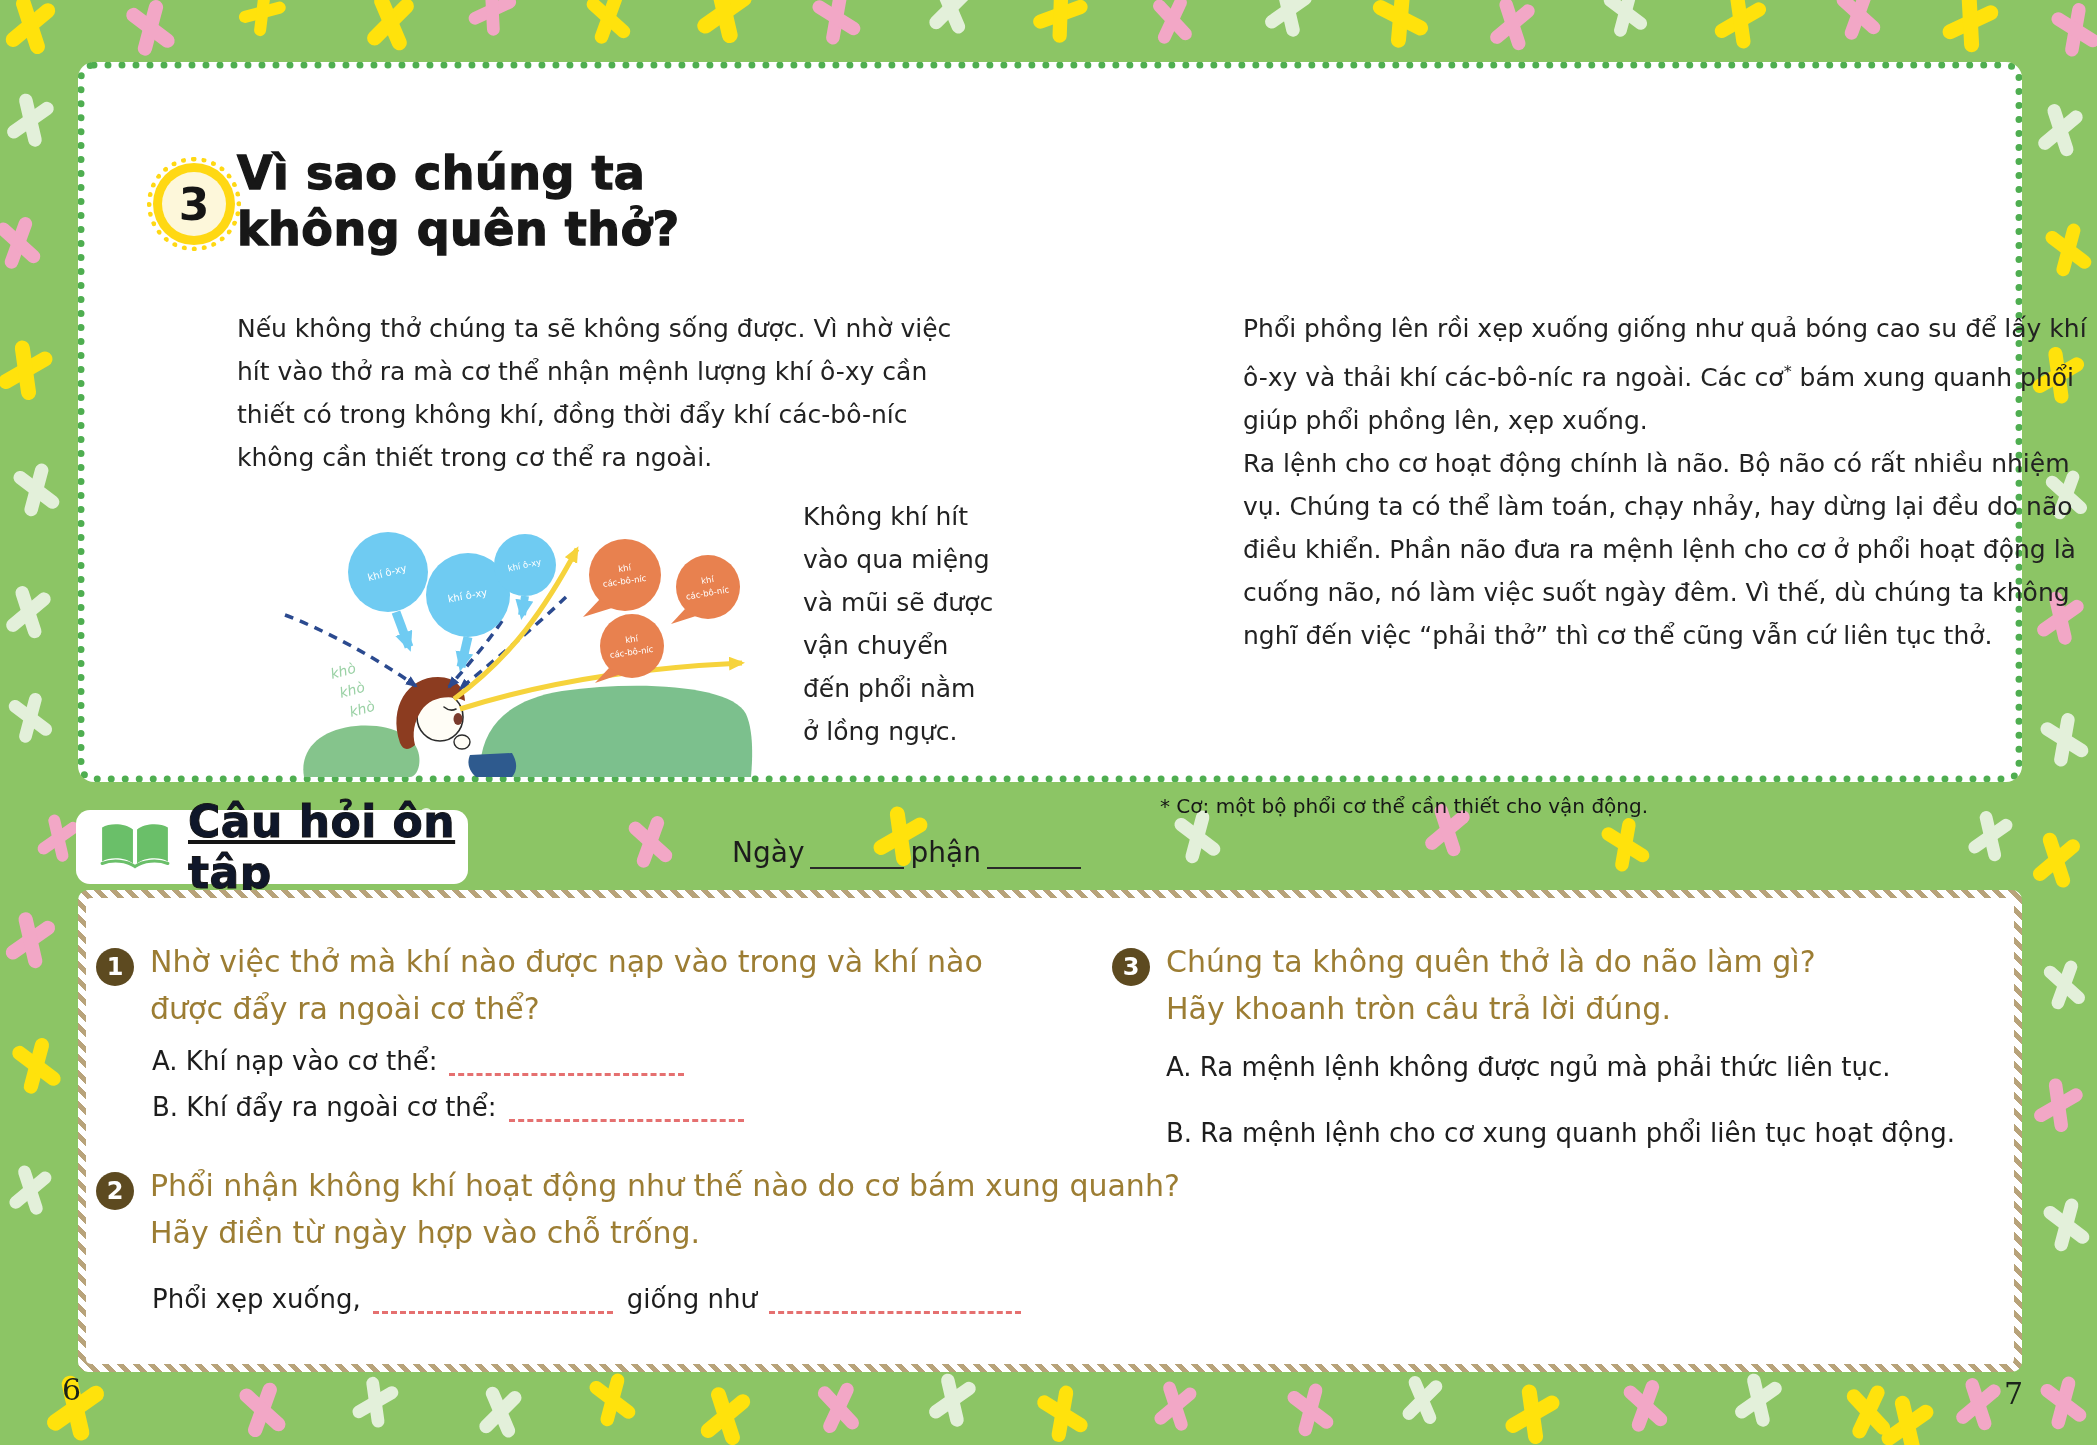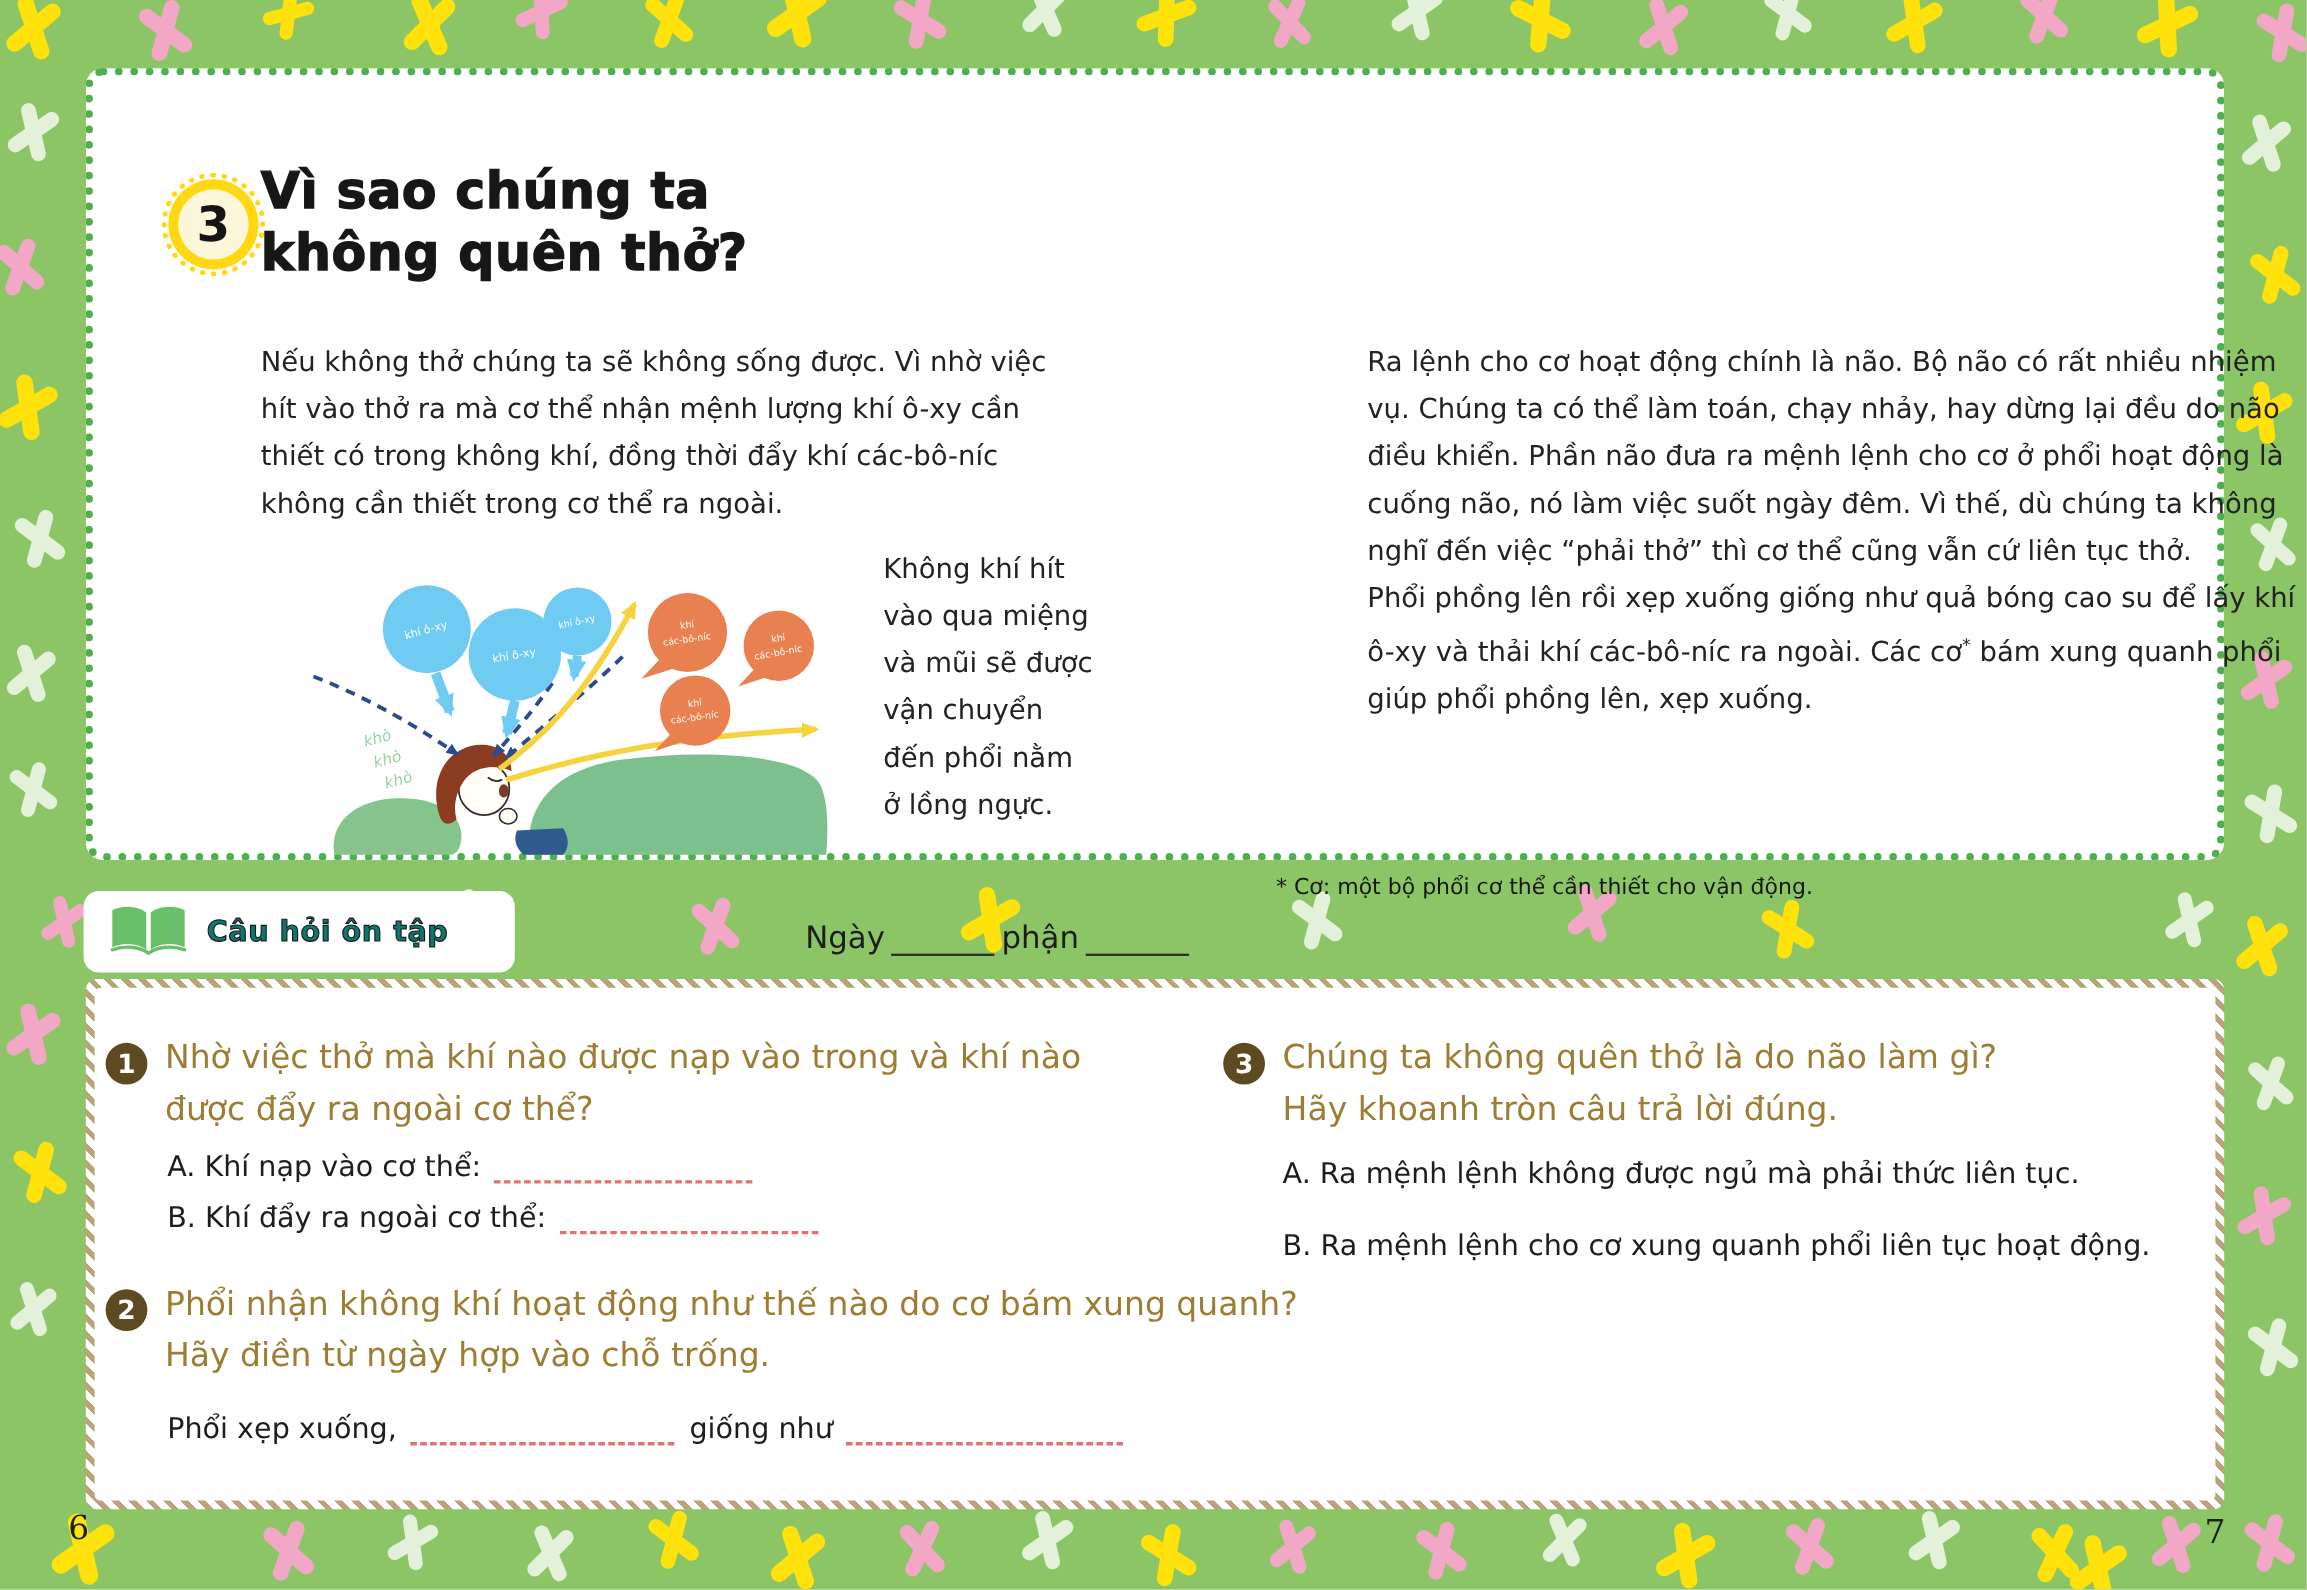--- a/index.html
+++ b/index.html
@@ -35,21 +35,21 @@
   .illustration svg{display:block;}
   .bubble-label{fill:#ffffff;font-size:10px;}
   .bubble-label.small{font-size:8.5px;}
   .snore-text{fill:#9ad1a5;font-size:14px;font-style:italic;}
 
   .footnote{position:absolute;left:1160px;top:794px;font-size:20px;color:#161616;}
 
   
   .review-badge{position:absolute;left:76px;top:810px;width:392px;height:74px;background:#ffffff;
     border-radius:14px;display:flex;align-items:center;gap:16px;padding-left:22px;box-sizing:border-box;}
-  .review-badge .label{font-size:26px;font-weight:800;color:#0f766e;-webkit-text-stroke:1px #151515;letter-spacing:0.5px;}
+  .review-badge .label{font-size:44px;font-weight:800;color:#0f172a;-webkit-text-stroke:1px #151515;letter-spacing:0.5px;text-decoration:underline;}
 
   .date-row{position:absolute;left:688px;top:836px;display:flex;align-items:flex-end;font-size:28px;color:#1c1c1c;margin-left:44px;}
   .dline{display:inline-block;width:94px;height:28px;border-bottom:2px solid #2a2a2a;margin:0 6px;}
 
   
   .q-frame{position:absolute;left:78px;top:890px;width:1944px;height:482px;border-radius:10px;
     background:repeating-linear-gradient(45deg,#b8a37a 0 5px,#ffffff 5px 11px);padding:8px;box-sizing:border-box;}
   .q-inner{position:relative;width:100%;height:100%;background:#ffffff;border-radius:5px;}
 
   .qnum{position:absolute;width:38px;height:38px;border-radius:50%;background:#5d4a20;color:#ffffff;
@@ -405,22 +405,22 @@
     </div>
 
     <div class="body-text caption">Không khí hít
 vào qua miệng
 và mũi sẽ được
 vận chuyển
 đến phổi nằm
 ở lồng ngực.</div>
 
     <div class="body-text right-col">
+      <p><span>Phổi phồng lên rồi xẹp xuống giống như quả bóng cao su để lấy khí ô-xy và thải khí các-bô-níc ra ngoài. Các cơ</span><span class="footref">*</span><span> bám xung quanh phổi giúp phổi phồng lên, xẹp xuống.</span></p>
       <p>Ra lệnh cho cơ hoạt động chính là não. Bộ não có rất nhiều nhiệm vụ. Chúng ta có thể làm toán, chạy nhảy, hay dừng lại đều do não điều khiển. Phần não đưa ra mệnh lệnh cho cơ ở phổi hoạt động là cuống não, nó làm việc suốt ngày đêm. Vì thế, dù chúng ta không nghĩ đến việc “phải thở” thì cơ thể cũng vẫn cứ liên tục thở.</p>
-      <p><span>Phổi phồng lên rồi xẹp xuống giống như quả bóng cao su để lấy khí ô-xy và thải khí các-bô-níc ra ngoài. Các cơ</span><span class="footref">*</span><span> bám xung quanh phổi giúp phổi phồng lên, xẹp xuống.</span></p>
     </div>
   </div>
 
   <div class="footnote">* Cơ: một bộ phổi cơ thể cần thiết cho vận động.</div>
 
   <div class="review-badge">
     <span>
       <svg width="74" height="50" viewBox="0 0 72 48">
         <path d="M34,9 C27,3 12,2 4,7 L4,40 C12,35 27,36 34,42 Z" fill="#6abf69"></path>
         <path d="M38,9 C45,3 60,2 68,7 L68,40 C60,35 45,36 38,42 Z" fill="#6abf69"></path>

